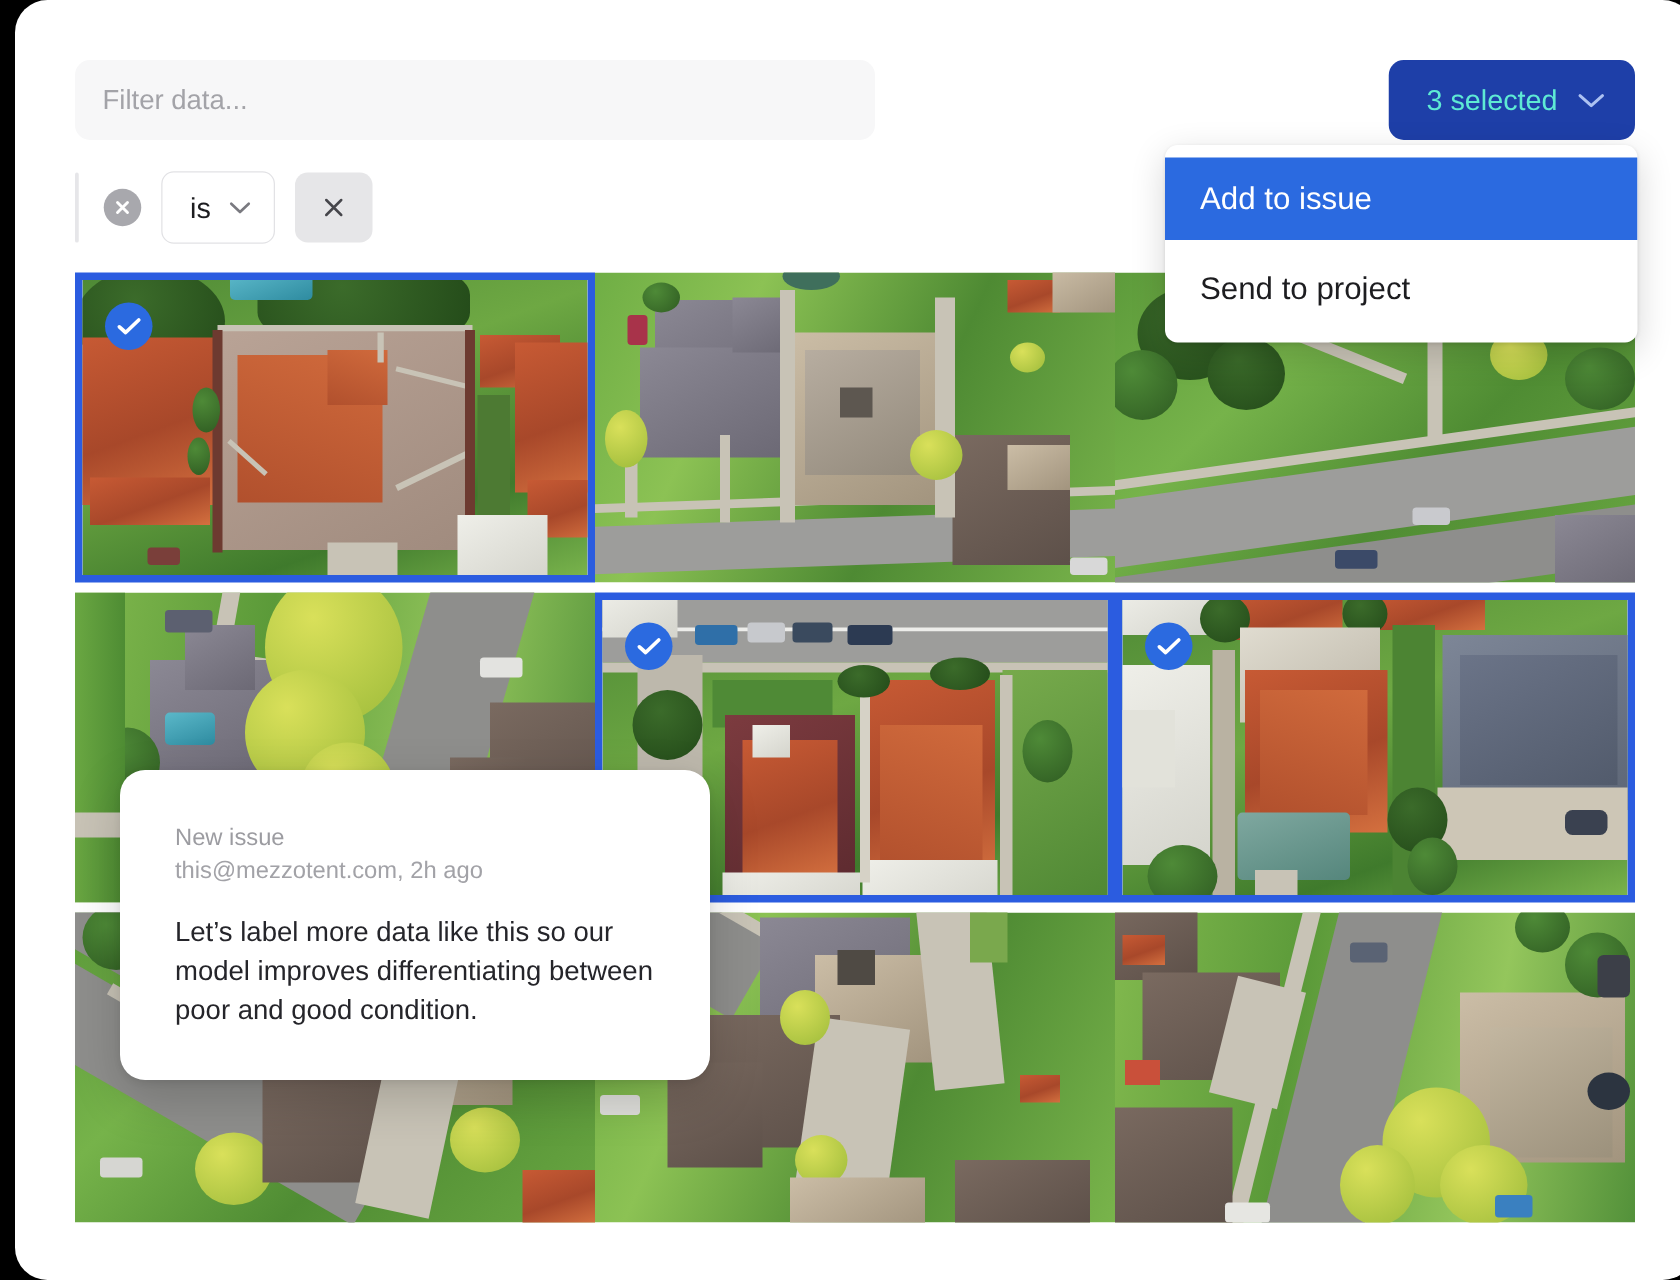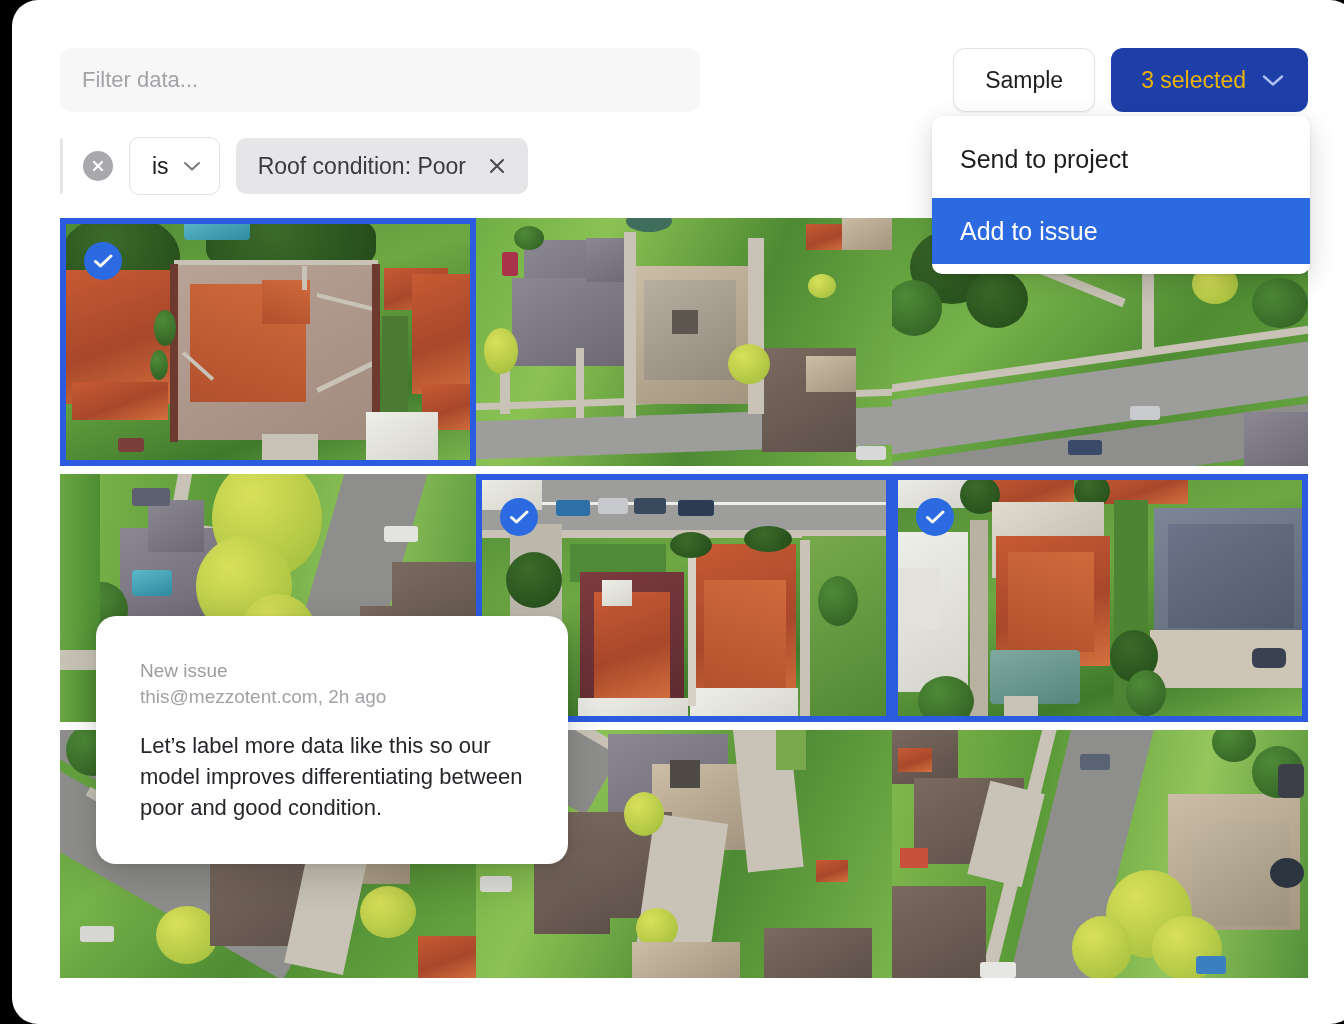--- a/index.html
+++ b/index.html
@@ -80,21 +80,21 @@
     border: none;
     border-radius: 12px;
     display: flex;
     align-items: center;
     gap: 16px;
     cursor: pointer;
   }
   .btn-selected .label {
     font-family: "Liberation Sans", sans-serif;
     font-size: 23px;
-    color: #eab308;
+    color: #5eead4;
     white-space: nowrap;
   }
   .chev {
     width: 22px; height: 13px;
     display:block;
   }
   .chev path { stroke: #adc2f2; stroke-width: 2.4; fill: none; stroke-linecap: round; stroke-linejoin: round; }
 
   
   .menu {
@@ -304,36 +304,35 @@
 </style>
 </head>
 <body>
 
 <div id="app">
 
   <div class="toolbar">
     <input class="filter-input" type="text" placeholder="Filter data..." style="">
 
     <div class="toolbar-right">
-      <button class="btn-sample">Sample</button>
 
       <div class="btn-selected">
         <span class="label">3 selected</span>
         <span>
           <svg class="chev" viewBox="0 0 22 13">
               <path d="M2 2.5 L11 10.5 L20 2.5"></path>
             </svg>
         </span>
       </div>
     </div>
   </div>
 
   <div class="menu">
+    <div class="menu-item active">Add to issue</div>
     <div class="menu-item">Send to project</div>
-    <div class="menu-item active">Add to issue</div>
   </div>
 
   <div class="chips">
     <div class="chips-rule"></div>
 
     <div class="chip-remove">
       <svg viewBox="0 0 14 14">
           <path d="M3 3 L11 11 M11 3 L3 11"></path>
         </svg>
     </div>
@@ -342,21 +341,20 @@
     <div class="chip-select">
       <span class="txt">is</span>
       <span>
         <svg class="chev2" viewBox="0 0 18 11">
             <path d="M2 2 L9 8.6 L16 2"></path>
           </svg>
       </span>
     </div>
 
     <div class="chip-value">
-      <span class="txt">Roof condition: Poor</span>
       <span>
         <svg class="x" viewBox="0 0 18 18">
             <path d="M3 3 L15 15 M15 3 L3 15"></path>
           </svg>
       </span>
     </div>
   </div>
 
   <div class="grid">
 

